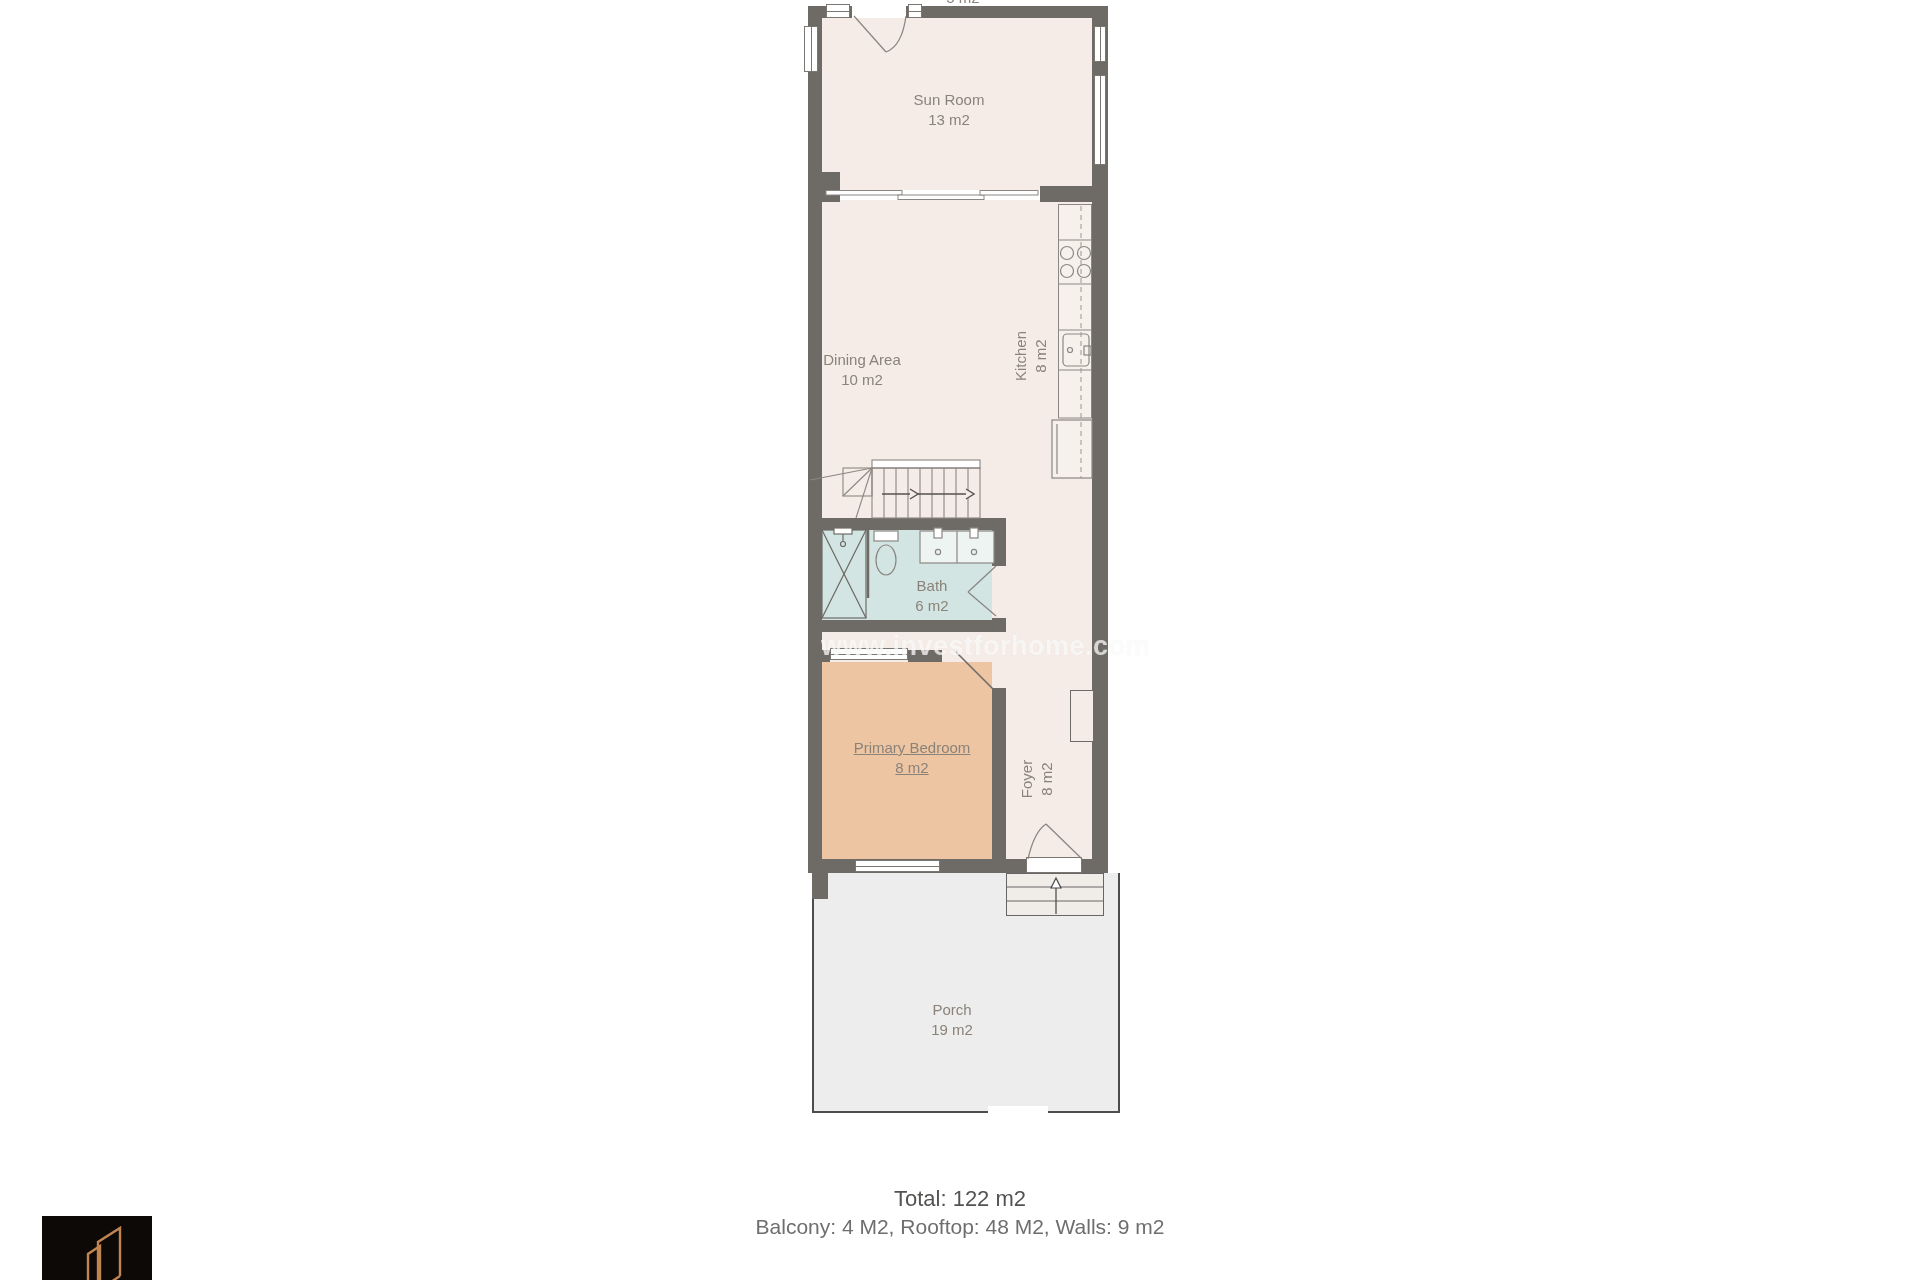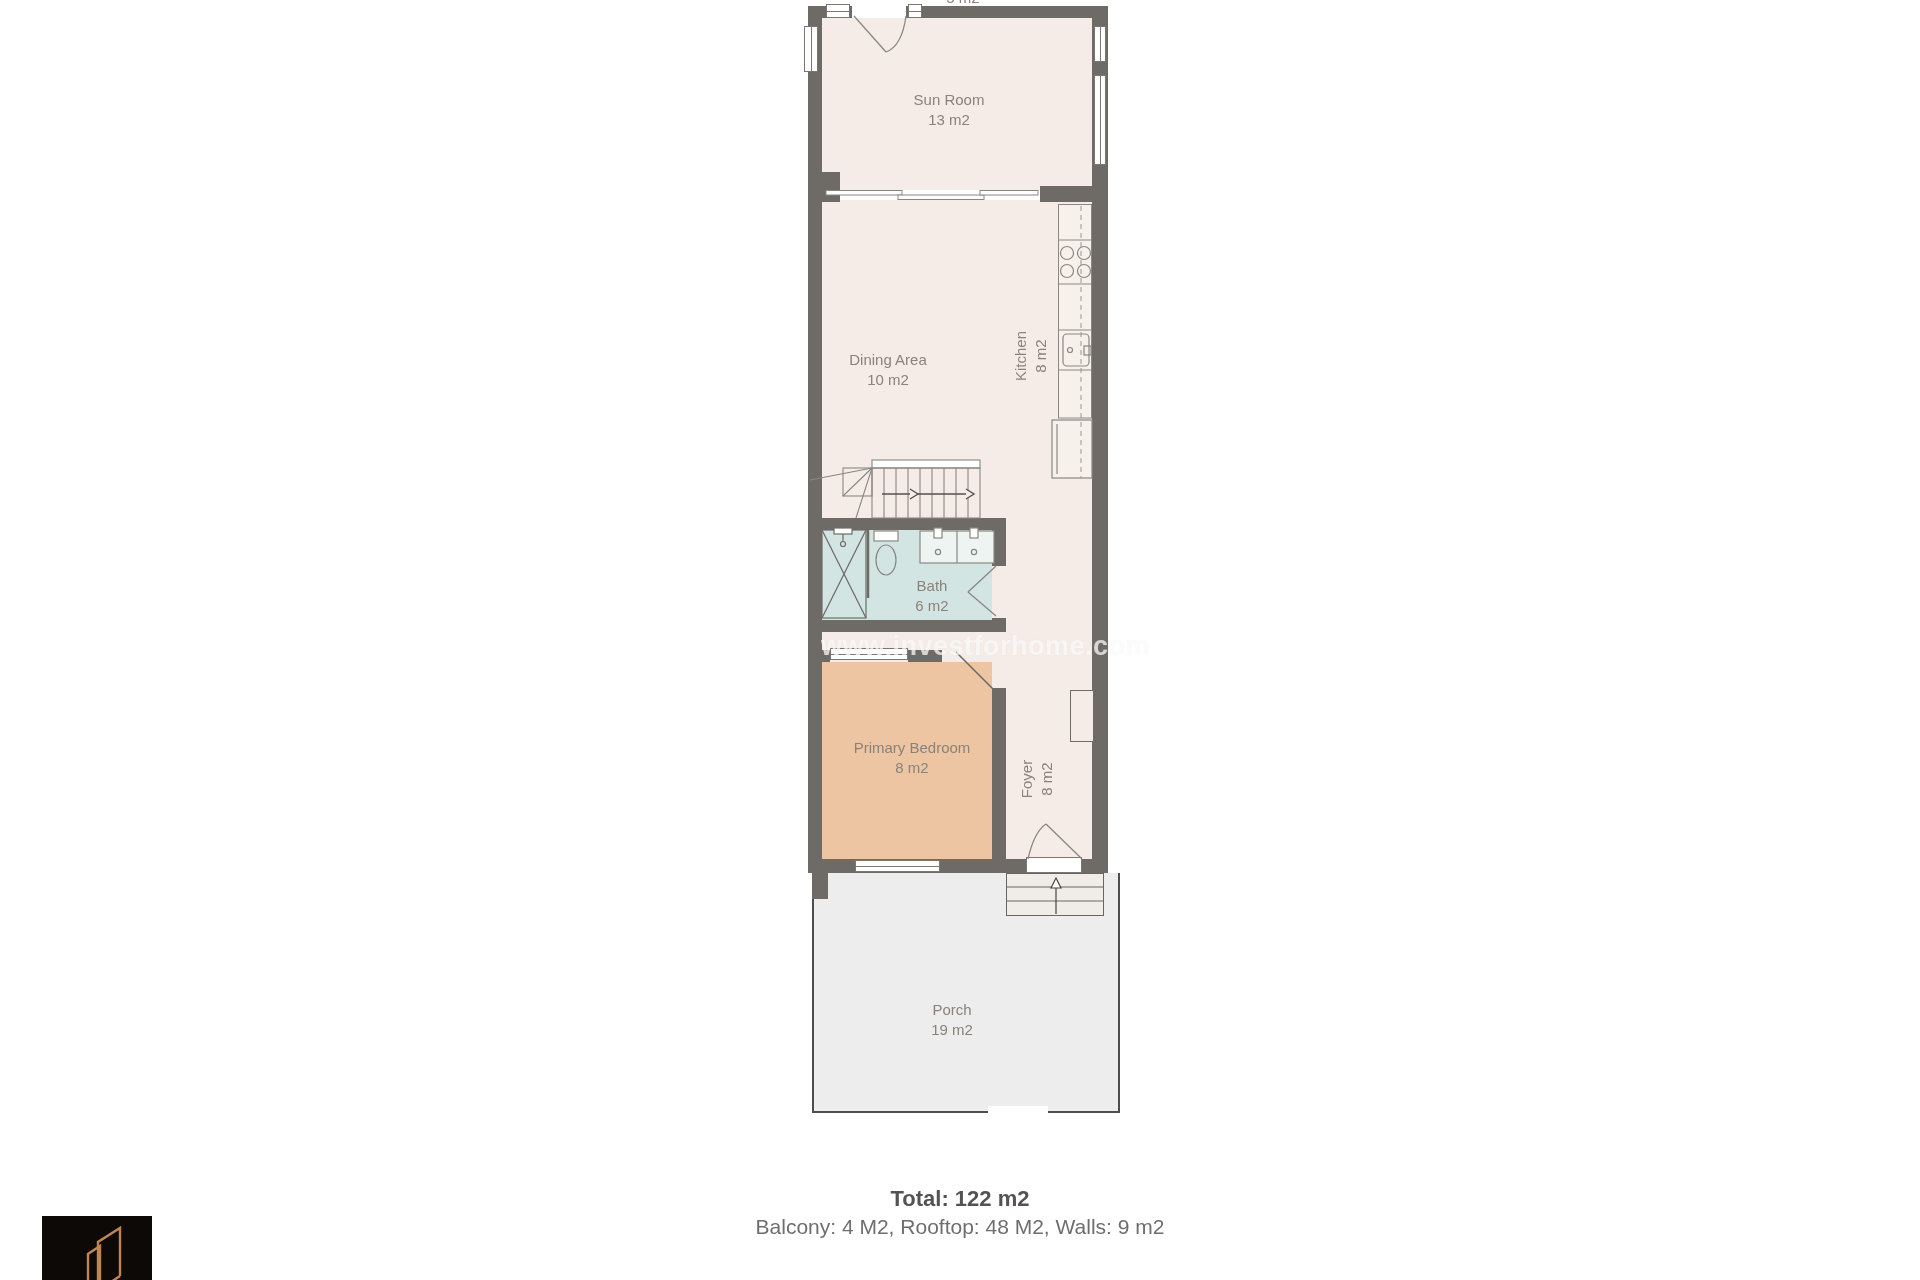--- a/index.html
+++ b/index.html
@@ -22,21 +22,21 @@
   .label.vert{transform:translate(-50%,-50%) rotate(-90deg);}
   .watermark{
     position:absolute;transform:translate(-50%,-50%);
     color:rgba(255,255,255,0.68);font-size:27px;font-weight:bold;
     letter-spacing:0.5px;white-space:nowrap;text-shadow:0 0 1px rgba(200,200,200,0.25);padding-left:25px;
   }
   .summary{
     position:absolute;left:0;top:1184px;width:1920px;text-align:center;
     color:#6e6e6e;font-size:21px;line-height:27px;
   }
-  .summary .total{font-size:22px;font-weight:bold;color:#555351;line-height:29px;}
+  .summary .total{font-size:22px;font-weight:normal;color:#555351;line-height:29px;}
   svg.linework{position:absolute;left:0;top:0;pointer-events:none;}
   .logo{
     position:absolute;left:42px;top:1216px;width:110px;height:76px;
     background:#0c0907;display:flex;align-items:center;justify-content:center;
   }
 </style>
 </head>
 <body>
 
 <div class="fill" style="left:822px;top:16px;width:270px;height:176px;background:#f5ece7;"></div>
@@ -179,36 +179,36 @@
 
 <div class="label" style="left:963px;top:-2px;">
   <span>5 m2</span>
 </div>
 
 <div class="label" style="left:949px;top:110px;">
   <div>Sun Room</div>
   <div>13 m2</div>
 </div>
 
-<div class="label" style="left:888px;top:370px;">
+<div class="label" style="left:862px;top:370px;">
   <div>Dining Area</div>
   <div>10 m2</div>
 </div>
 
 <div class="label vert" style="left:1031px;top:356px;">
   <div>Kitchen</div>
   <div>8 m2</div>
 </div>
 
 <div class="label" style="left:932px;top:596px;">
   <div>Bath</div>
   <div>6 m2</div>
 </div>
 
-<div class="label" style="left:912px;top:758px;">
+<div class="label" style="left:912px;top:758px;text-decoration:underline;">
   <div>Primary Bedroom</div>
   <div>8 m2</div>
 </div>
 
 <div class="label vert" style="left:1037px;top:779px;">
   <div>Foyer</div>
   <div>8 m2</div>
 </div>
 
 <div class="label" style="left:952px;top:1020px;">

